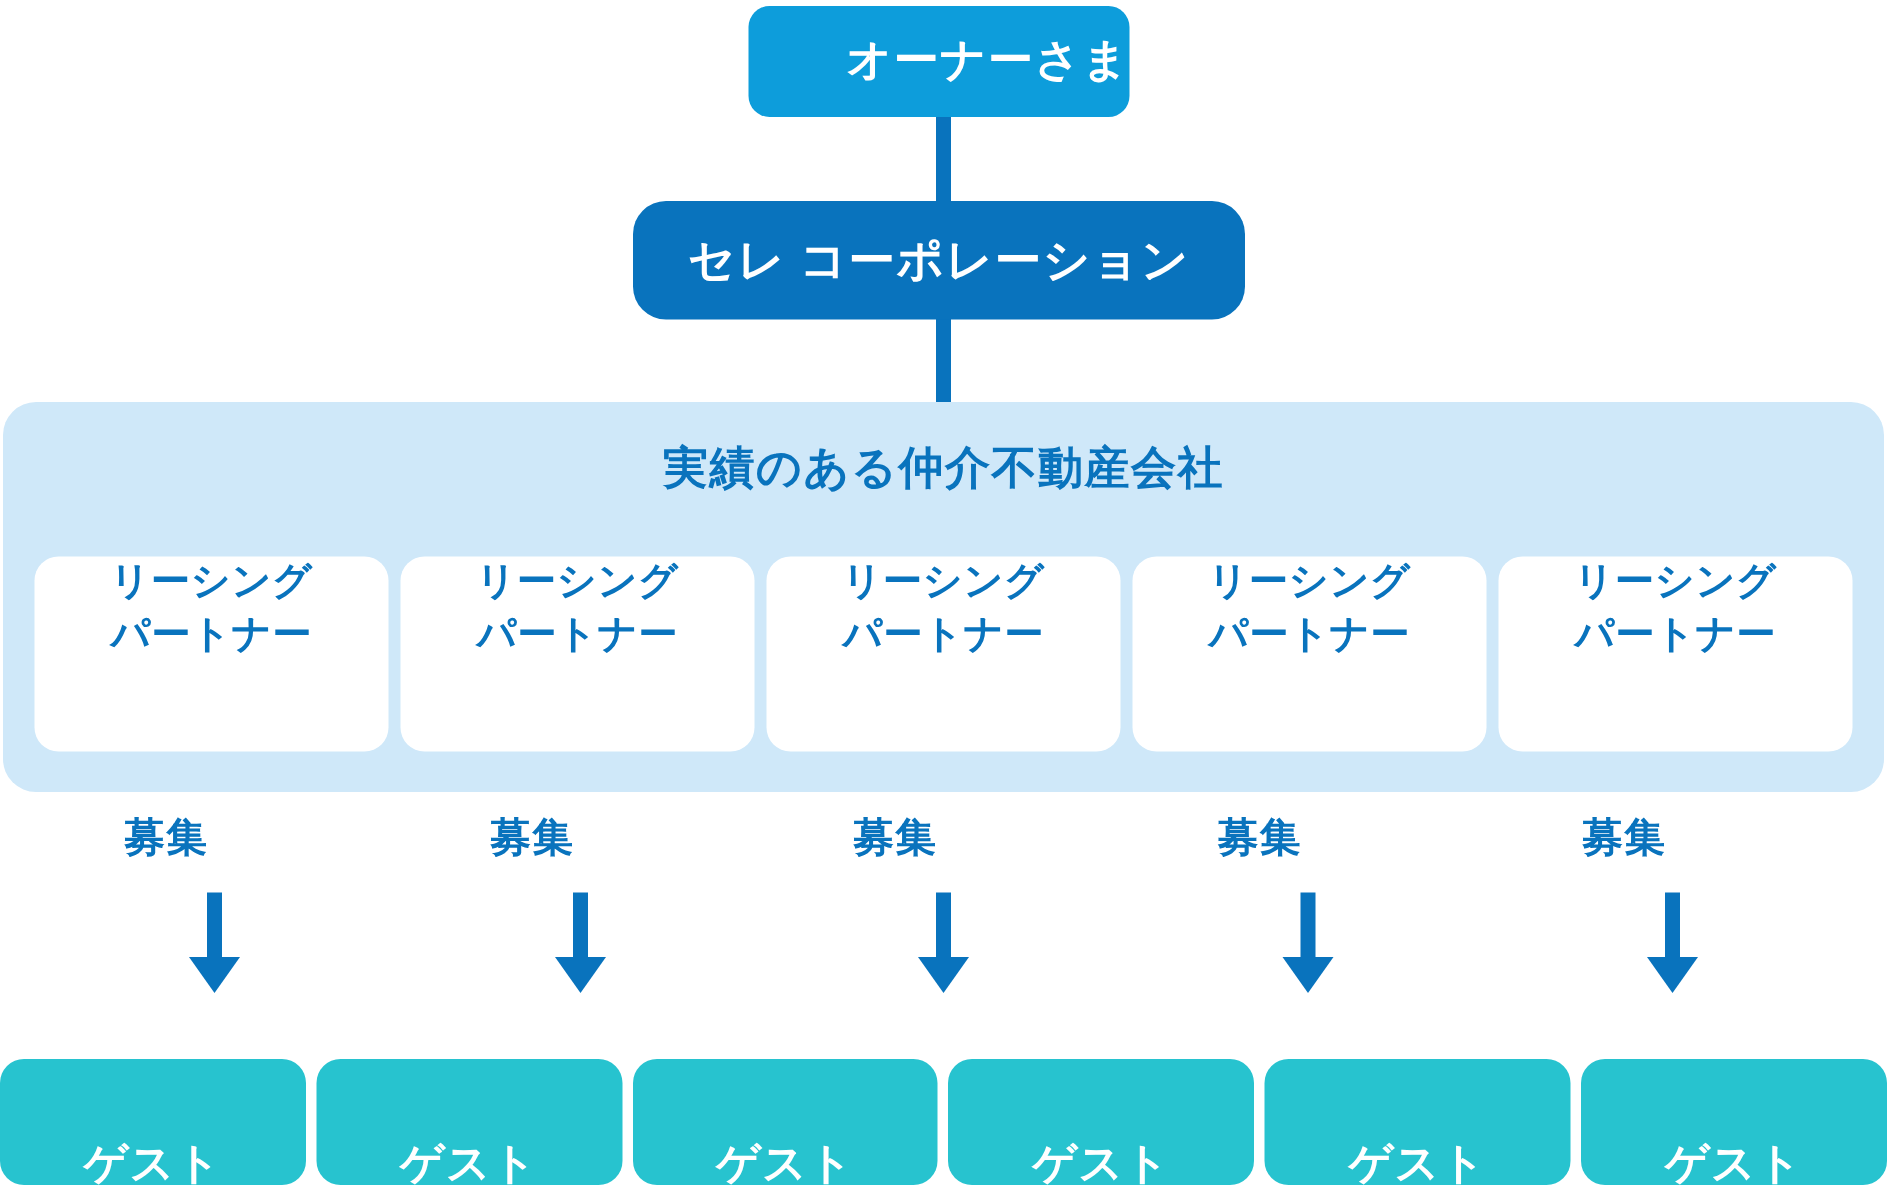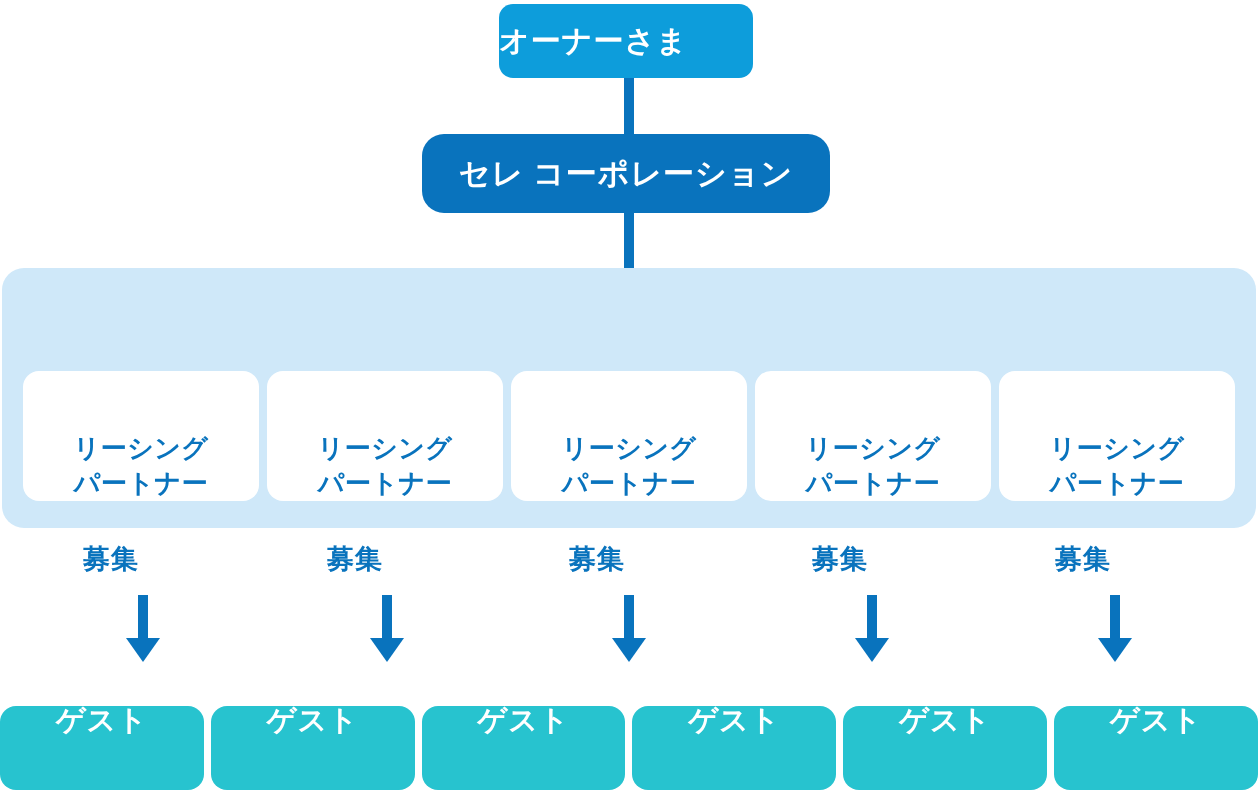--- a/index.html
+++ b/index.html
@@ -28,21 +28,21 @@
   .owner-box {
     position: absolute;
     left: 499px;
     top: 4px;
     width: 254px;
     height: 74px;
     background: #0d9ddb;
     border-radius: 14px;
     display: flex;
     align-items: center;
-    justify-content: flex-start;
+    justify-content: flex-end;
     z-index: 3;
   }
   .owner-box .label {
     color: #ffffff;
     font-size: 30px;
     font-weight: bold;
     letter-spacing: 1px;
     line-height: 1;
     white-space: nowrap;
   }
@@ -103,21 +103,21 @@
     justify-content: space-between;
   }
   .partner-card {
     width: 236px;
     height: 130px;
     background: #ffffff;
     border-radius: 16px;
     display: flex;
     flex-direction: column;
     align-items: center;
-    justify-content: flex-end;
+    justify-content: flex-start;
   }
   .partner-card .line {
     color: #0973bd;
     font-size: 26px;
     font-weight: bold;
     line-height: 1.35;
     letter-spacing: 0.5px;
     white-space: nowrap;
   }
 
@@ -168,21 +168,21 @@
     width: 1258px;
     height: 84px;
     display: flex;
     gap: 7px;
   }
   .guest-box {
     flex: 1 1 0;
     background: #27c3cf;
     border-radius: 16px;
     display: flex;
-    align-items: flex-start;
+    align-items: flex-end;
     justify-content: center;
   }
   .guest-box .label {
     color: #ffffff;
     font-size: 29px;
     font-weight: bold;
     letter-spacing: 1px;
     line-height: 1;
     white-space: nowrap;
   }
@@ -197,20 +197,21 @@
 
   <div class="owner-box">
     <span class="label">オーナーさま</span>
   </div>
 
   <div class="corp-box">
     <span class="label">セレ コーポレーション</span>
   </div>
 
   <div class="agency-panel">
+    <div class="agency-title">実績のある仲介不動産会社</div>
     <div class="partner-row">
       <div class="partner-card">
         <span class="line">リーシング</span>
         <span class="line">パートナー</span>
       </div>
       <div class="partner-card">
         <span class="line">リーシング</span>
         <span class="line">パートナー</span>
       </div>
       <div class="partner-card">

